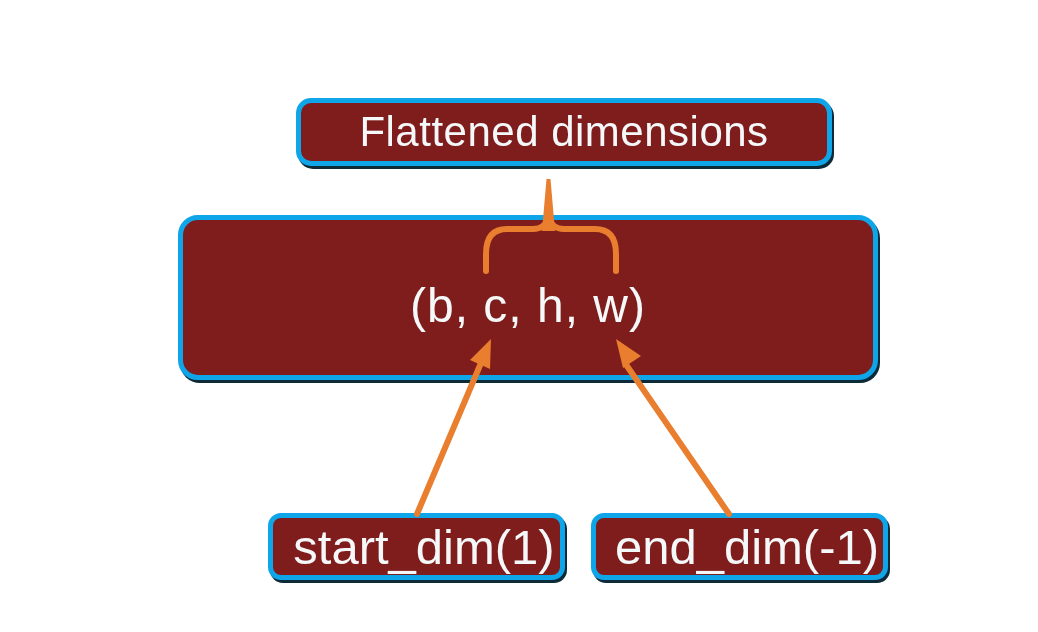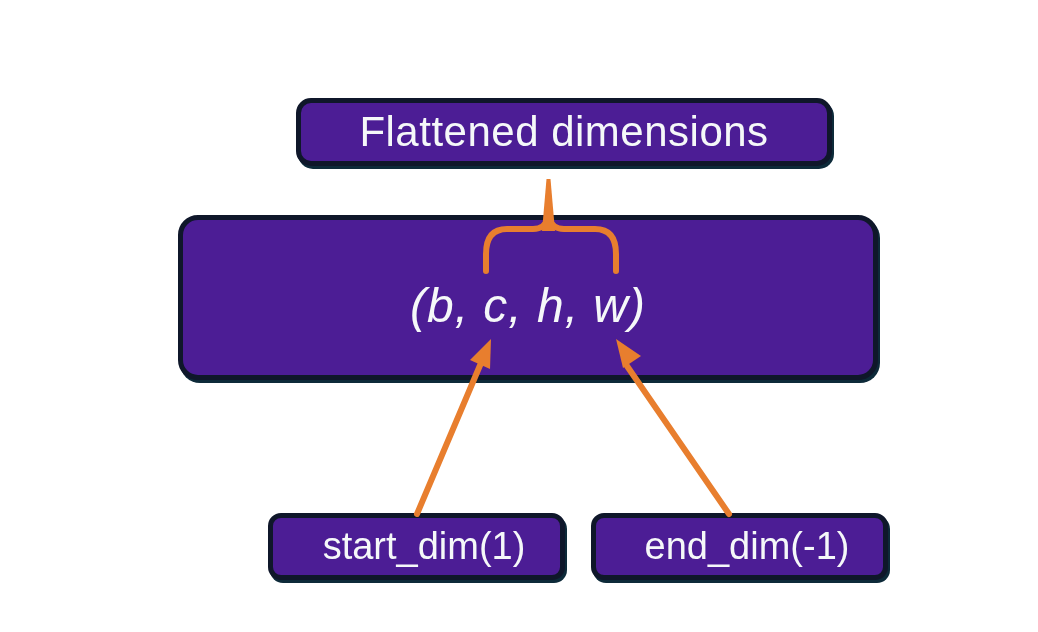--- a/index.html
+++ b/index.html
@@ -10,22 +10,22 @@
   }
   .canvas {
     position: relative;
     width: 1038px;
     height: 632px;
     background: #ffffff;
     overflow: hidden;
   }
   .box {
     position: absolute;
-    background: #4c1d95;
-    border: 5px solid #0f172a;
+    background: #7f1d1d;
+    border: 5px solid #0ea5e9;
     box-shadow: 2px 3px 0 0 #0d2a39;
     box-sizing: border-box;
     display: flex;
     align-items: center;
     justify-content: center;
     color: #f5f8f9;
   }
   .top-box {
     left: 296px;
     top: 98px;
@@ -37,28 +37,27 @@
   }
   .big-box {
     left: 178px;
     top: 215px;
     width: 700px;
     height: 165px;
     border-radius: 20px;
     font-size: 48px;
     letter-spacing: 1px;
     padding-top: 16px;
-    font-style: italic;
   }
   .small-box {
     top: 513px;
     width: 297px;
     height: 67px;
     border-radius: 13px;
-    font-size: 38px;
+    font-size: 49px;
     padding-left: 15px;
   }
   .start-box { left: 268px; }
   .end-box   { left: 583px; margin-left: 8px; }
   .overlay {
     position: absolute;
     left: 0;
     top: 0;
     width: 1038px;
     height: 632px;

